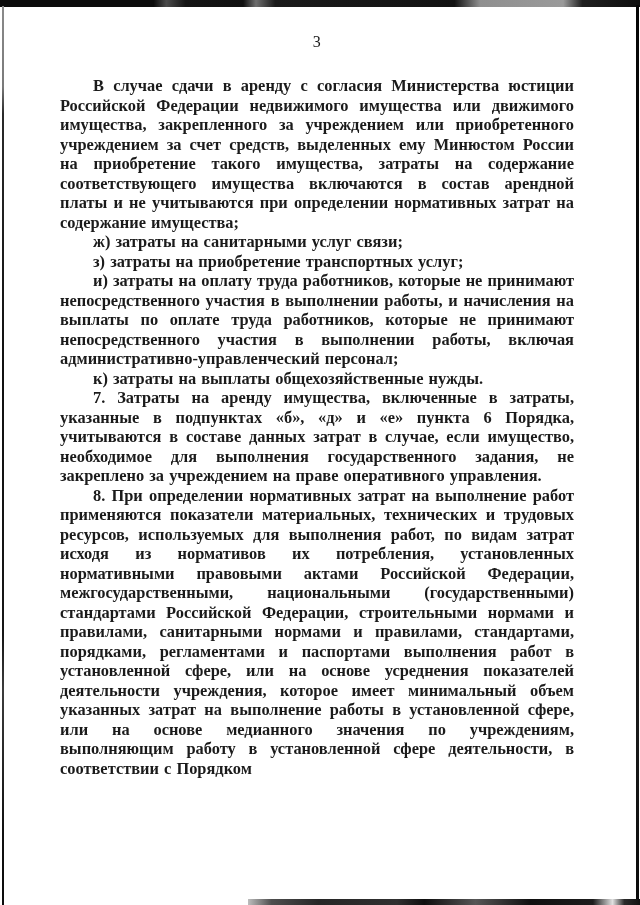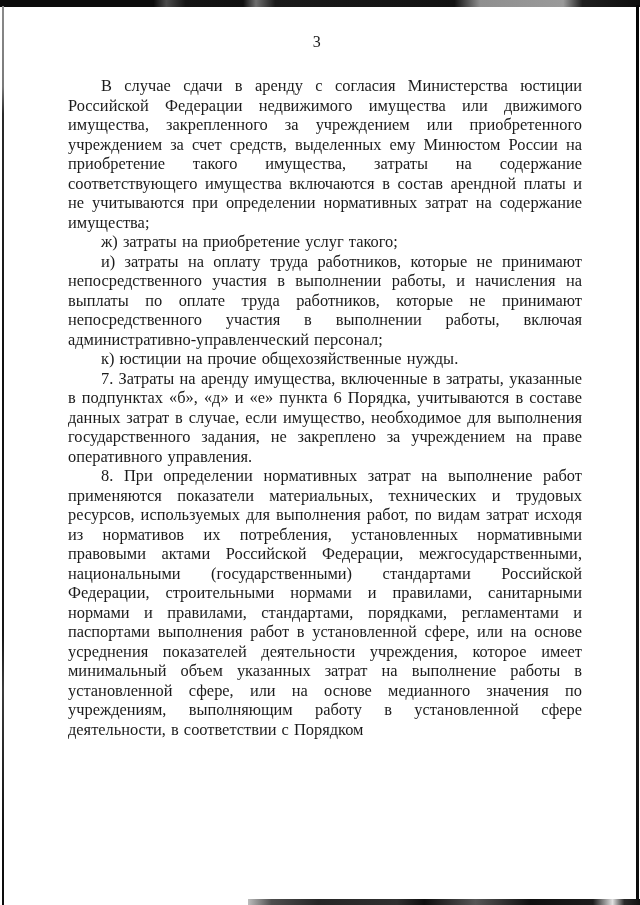--- a/index.html
+++ b/index.html
@@ -62,43 +62,45 @@
     top: 33px;
     left: 0;
     width: 634px;
     text-align: center;
     font-size: 16px;
     letter-spacing: 0.5px;
   }
   .content {
     position: absolute;
     top: 76px;
-    left: 68px;
+    left: 60px;
     width: 514px;
     font-size: 16.4px;
     line-height: 19.5px;
     text-align: justify;
     word-spacing: 1px;
+    font-weight: bold;
   }
   .content p {
     margin: 0;
     padding: 0;
     text-indent: 33px;
   }
 </style>
 </head>
 <body>
 
 <div class="scan-edge-top"></div>
 <div class="scan-edge-left"></div>
 <div class="scan-edge-right"></div>
 <div class="scan-edge-bottom"></div>
 
 <div class="page-number">3</div>
 
 <div class="content">
   <p>В случае сдачи в аренду с согласия Министерства юстиции Российской Федерации недвижимого имущества или движимого имущества, закрепленного за учреждением или приобретенного учреждением за счет средств, выделенных ему Минюстом России на приобретение такого имущества, затраты на содержание соответствующего имущества включаются в состав арендной платы и не учитываются при определении нормативных затрат на содержание имущества;</p>
-  <p>ж) затраты на приобретение услуг такого;</p>
+  <p>ж) затраты на санитарными услуг связи;</p>
+  <p>з) затраты на приобретение транспортных услуг;</p>
   <p>и) затраты на оплату труда работников, которые не принимают непосредственного участия в выполнении работы, и начисления на выплаты по оплате труда работников, которые не принимают непосредственного участия в выполнении работы, включая административно-управленческий персонал;</p>
-  <p>к) юстиции на прочие общехозяйственные нужды.</p>
+  <p>к) затраты на выплаты общехозяйственные нужды.</p>
   <p>7. Затраты на аренду имущества, включенные в затраты, указанные в подпунктах «б», «д» и «е» пункта 6 Порядка, учитываются в составе данных затрат в случае, если имущество, необходимое для выполнения государственного задания, не закреплено за учреждением на праве оперативного управления.</p>
   <p>8. При определении нормативных затрат на выполнение работ применяются показатели материальных, технических и трудовых ресурсов, используемых для выполнения работ, по видам затрат исходя из нормативов их потребления, установленных нормативными правовыми актами Российской Федерации, межгосударственными, национальными (государственными) стандартами Российской Федерации, строительными нормами и правилами, санитарными нормами и правилами, стандартами, порядками, регламентами и паспортами выполнения работ в установленной сфере, или на основе усреднения показателей деятельности учреждения, которое имеет минимальный объем указанных затрат на выполнение работы в установленной сфере, или на основе медианного значения по учреждениям, выполняющим работу в установленной сфере деятельности, в соответствии с Порядком</p>
 </div>
 
 </body></html>

